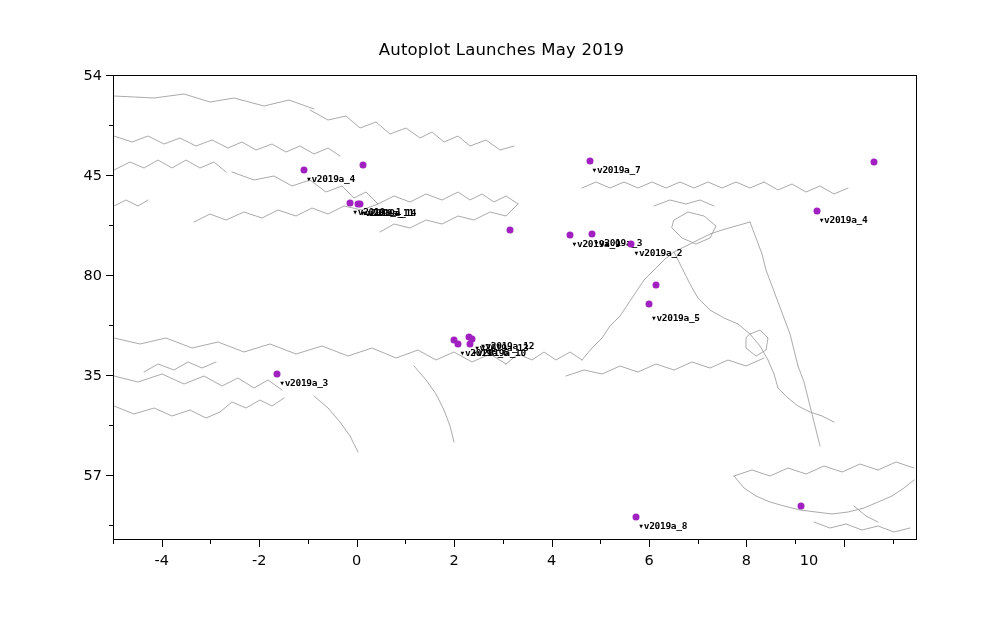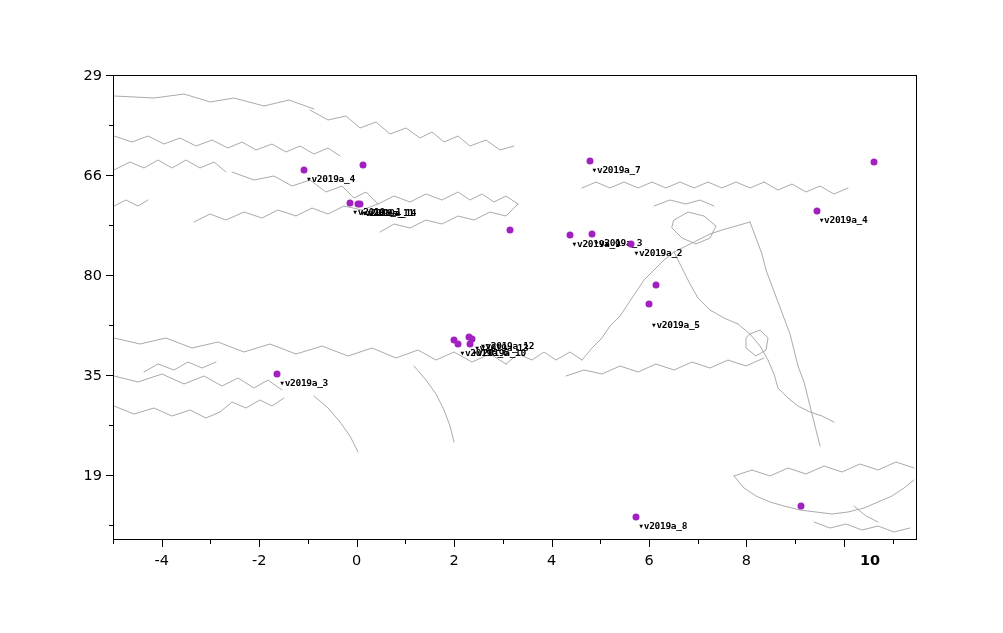--- a/index.html
+++ b/index.html
@@ -32,20 +32,21 @@
   .xtl{position:absolute;font-size:14.5px;color:#000;text-align:center;
        transform:translateX(-50%);top:552px;}
   .ytl{position:absolute;font-size:14.5px;color:#000;text-align:right;
        transform:translateY(-50%);width:40px;left:62px;}
 </style>
 </head>
 <body>
 
 <div id="fig">
 
+  <div id="title">Autoplot Launches May 2019</div>
 
   <div id="axes">
 
     <svg id="mapsvg" viewBox="0 0 804 465" preserveAspectRatio="none">
       <g fill="none" stroke="#a0a0a0" stroke-width="0.9" stroke-linejoin="round" stroke-linecap="round">
 
         <path d="M0 20 L40 22 L70 18 L96 26 L120 22 L150 30 L175 24 L200 33"></path>
         <path d="M196 34 L214 44 L232 40 L246 52 L262 46 L276 58 L292 52 L306 62
                  L318 56 L330 66 L344 60 L356 70 L372 64 L386 74 L400 70"></path>
 
@@ -124,21 +125,21 @@
         <div class="lbl" style="left: 477.578px; top: 90.5px;">▾v2019a_7</div>
         <div class="pt" style="left: 395.665px; top: 153.5px; background: rgb(160, 32, 192);"></div>
         <div class="pt" style="left: 455.6px; top: 159px; background: rgb(160, 32, 192);"></div>
         <div class="lbl" style="left: 457.6px; top: 165px;">▾v2019a_9</div>
         <div class="pt" style="left: 477.527px; top: 157.5px; background: rgb(160, 32, 192);"></div>
         <div class="lbl" style="left: 479.527px; top: 163.5px;">▾v2019a_3</div>
         <div class="pt" style="left: 517.484px; top: 167.5px; background: rgb(160, 32, 192);"></div>
         <div class="lbl" style="left: 519.484px; top: 173.5px;">▾v2019a_2</div>
         <div class="pt" style="left: 541.847px; top: 209px; background: rgb(160, 32, 192);"></div>
         <div class="pt" style="left: 535.025px; top: 227.5px; background: rgb(160, 32, 192);"></div>
-        <div class="lbl" style="left: 537.025px; top: 246px;">▾v2019a_5</div>
+        <div class="lbl" style="left: 537.025px; top: 239px;">▾v2019a_5</div>
         <div class="pt" style="left: 702.647px; top: 135px; background: rgb(160, 32, 192);"></div>
         <div class="lbl" style="left: 704.647px; top: 141px;">▾v2019a_4</div>
         <div class="pt" style="left: 760.145px; top: 86px; background: rgb(160, 32, 192);"></div>
         <div class="pt" style="left: 340.116px; top: 264px; background: rgb(160, 32, 192);"></div>
         <div class="pt" style="left: 343.527px; top: 267.5px; background: rgb(160, 32, 192);"></div>
         <div class="lbl" style="left: 345.527px; top: 273.5px;">▾v2019a_6</div>
         <div class="pt" style="left: 354.735px; top: 261px; background: rgb(160, 32, 192);"></div>
         <div class="lbl" style="left: 366px; top: 267px;">▾v2019a_12</div>
         <div class="pt" style="left: 358.145px; top: 263px; background: rgb(160, 32, 192);"></div>
         <div class="lbl" style="left: 360.145px; top: 269px;">▾v2019a_13</div>
@@ -182,23 +183,23 @@
       <div class="tick-y" style="top: 125px; left: 109px; width: 4px;"></div>
     </div>
   <div id="xlabels">
       <div class="xtl" style="left: 161.727px;">-4</div>
       <div class="xtl" style="left: 259.182px;">-2</div>
       <div class="xtl" style="left: 356.636px;">0</div>
       <div class="xtl" style="left: 454.091px;">2</div>
       <div class="xtl" style="left: 551.545px;">4</div>
       <div class="xtl" style="left: 649px;">6</div>
       <div class="xtl" style="left: 746.455px;">8</div>
-      <div class="xtl" style="left: 870px; font-weight: bold;">10</div>
+      <div class="xtl" style="left: 809px;">10</div>
     </div>
   <div id="ylabels">
-      <div class="ytl" style="top: 475px;">19</div>
+      <div class="ytl" style="top: 475px;">57</div>
       <div class="ytl" style="top: 375px;">35</div>
       <div class="ytl" style="top: 275px;">80</div>
-      <div class="ytl" style="top: 175px;">66</div>
-      <div class="ytl" style="top: 75px;">29</div>
+      <div class="ytl" style="top: 175px;">45</div>
+      <div class="ytl" style="top: 75px;">54</div>
     </div>
 
 </div>
 
 </body></html>

